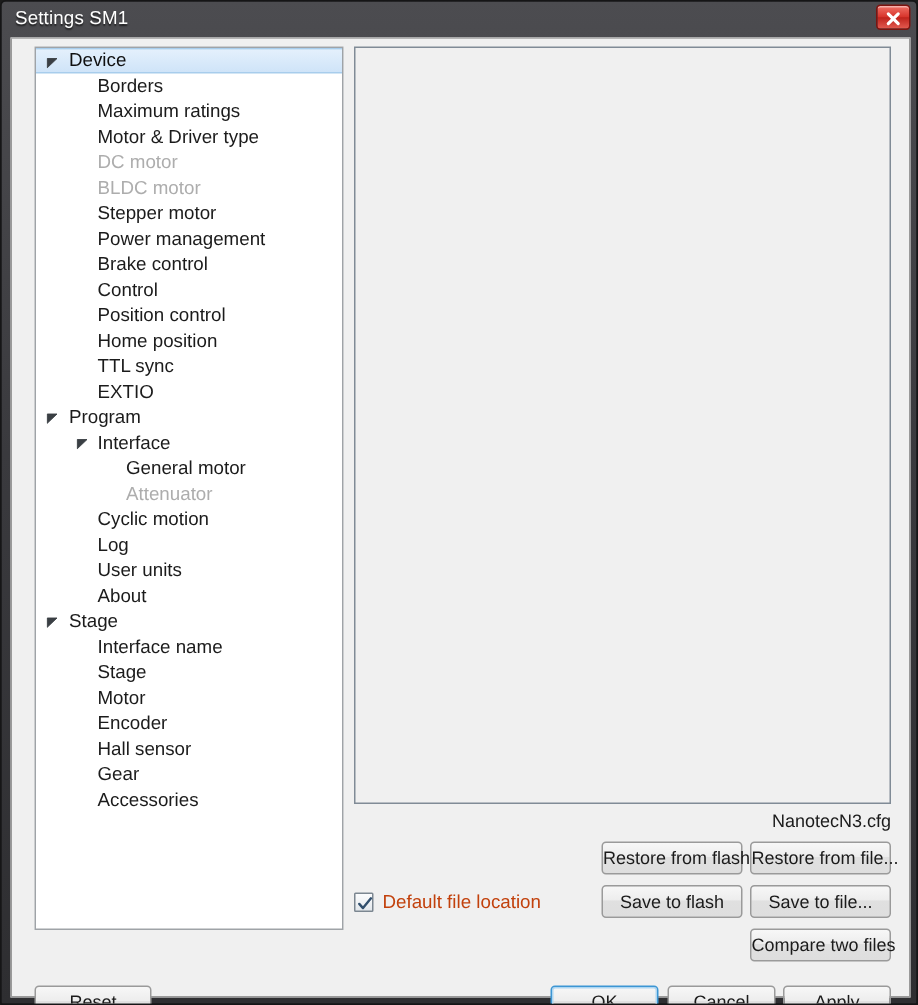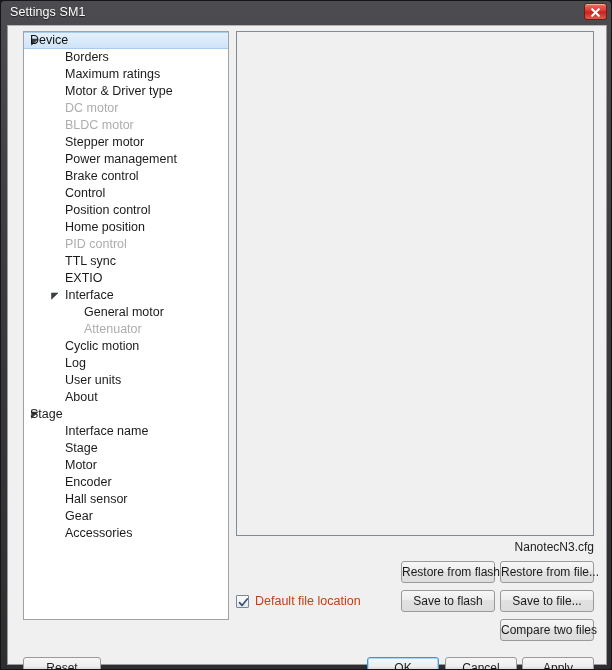--- a/index.html
+++ b/index.html
@@ -111,21 +111,21 @@
     width: 10px;
     height: 17px;
     line-height: 17px;
     text-align: center;
     font-size: 9px;
     cursor: pointer;
   }
   .twisty svg { position: absolute; left: 1px; top: 5px; }
 
   
-  .ind0 { padding-left: 6px; }
+  .ind0 { padding-left: 22px; }
   .ind1 { padding-left: 41px; }
   .ind2 { padding-left: 60px; }
   .tw0 { left: 6px; top: 0; }
   .tw1 { left: 26px; top: 0; }
 
   
   .content-panel {
     position: absolute;
     left: 228px;
     top: 5px;
@@ -235,23 +235,27 @@
         <div class="tree-row ind1"><span class="lbl">Maximum ratings</span></div>
         <div class="tree-row ind1"><span class="lbl">Motor &amp; Driver type</span></div>
         <div class="tree-row ind1 disabled"><span class="lbl">DC motor</span></div>
         <div class="tree-row ind1 disabled"><span class="lbl">BLDC motor</span></div>
         <div class="tree-row ind1"><span class="lbl">Stepper motor</span></div>
         <div class="tree-row ind1"><span class="lbl">Power management</span></div>
         <div class="tree-row ind1"><span class="lbl">Brake control</span></div>
         <div class="tree-row ind1"><span class="lbl">Control</span></div>
         <div class="tree-row ind1"><span class="lbl">Position control</span></div>
         <div class="tree-row ind1"><span class="lbl">Home position</span></div>
-        <div class="tree-row ind1 disabled"><span class="lbl">PID control</span></div>
         <div class="tree-row ind1"><span class="lbl">TTL sync</span></div>
         <div class="tree-row ind1"><span class="lbl">EXTIO</span></div>
+        <div class="tree-row ind0"><span class="twisty tw0">
+            <svg width="8" height="8" viewBox="0 0 8 8">
+              <path d="M0.5 1 L7 1 L0.5 7.2 Z" fill="#3a3f44" stroke="#3a3f44" stroke-width="0.6"></path>
+            </svg>
+          </span><span class="lbl">Program</span></div>
         <div class="tree-row ind1"><span class="twisty tw1">
             <svg width="8" height="8" viewBox="0 0 8 8">
               <path d="M0.5 1 L7 1 L0.5 7.2 Z" fill="#3a3f44" stroke="#3a3f44" stroke-width="0.6"></path>
             </svg>
           </span><span class="lbl">Interface</span></div>
         <div class="tree-row ind2"><span class="lbl">General motor</span></div>
         <div class="tree-row ind2 disabled"><span class="lbl">Attenuator</span></div>
         <div class="tree-row ind1"><span class="lbl">Cyclic motion</span></div>
         <div class="tree-row ind1"><span class="lbl">Log</span></div>
         <div class="tree-row ind1"><span class="lbl">User units</span></div>

